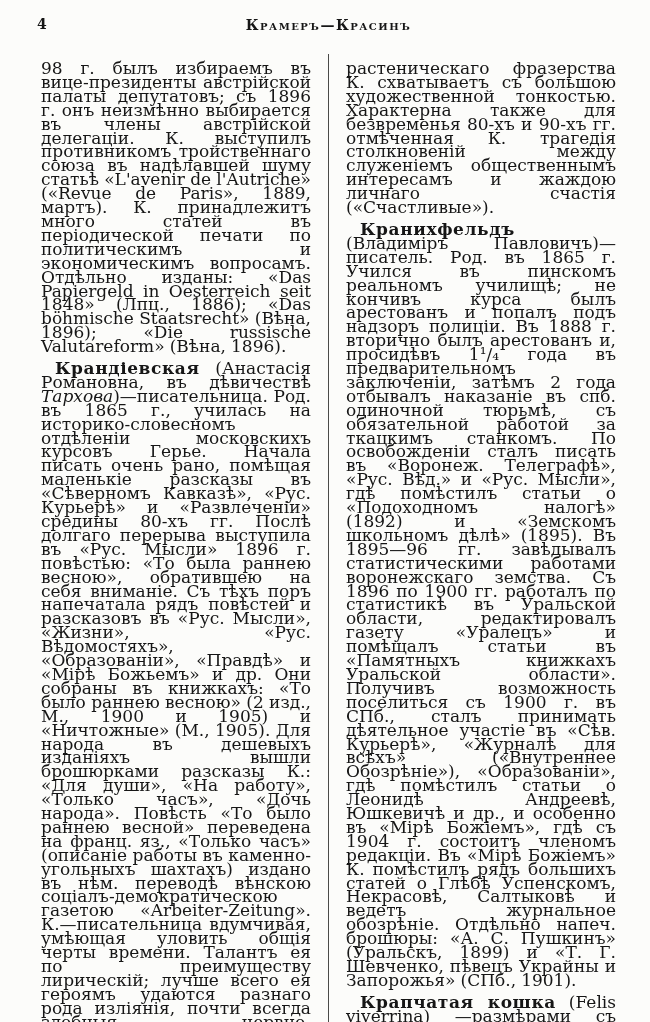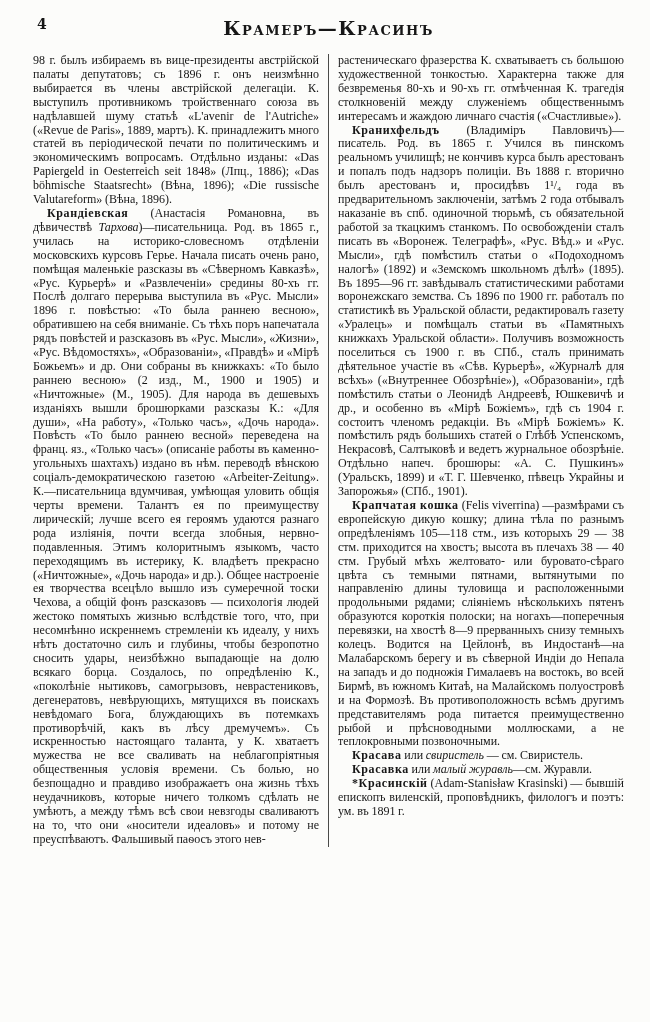--- a/index.html
+++ b/index.html
@@ -26,21 +26,21 @@
   }
   .page-number {
     position: absolute;
     left: 4px;
     top: 2px;
     font-size: 14px;
     font-weight: bold;
   }
   .running-head {
     text-align: center;
-    font-size: 19px;
+    font-size: 14px;
     font-weight: bold;
     font-variant: small-caps;
     letter-spacing: 1.5px;
     padding-top: 3px;
   }
   .columns {
     display: flex;
     align-items: stretch;
   }
   .column {
@@ -48,27 +48,26 @@
     min-width: 0;
   }
   .column.left  { padding-right: 9px; }
   .column.right { padding-left: 9px; }
   .column-divider {
     flex: 0 0 1px;
     background: #4a4a48;
     width: 1px;
   }
   p.para {
-    margin: 0;
-    font-size: 12px;
+    margin: 8px;
+    font-size: 17px;
     line-height: 13.9px;
     text-align: justify;
     text-justify: inter-word;
     word-spacing: -0.3px;
-    font-family: Liberation Serif, serif;
   }
   p.para.indent { text-indent: 14px; }
   p.para.sig {
     text-align: right;
     padding-right: 6px;
   }
   .seg        { font-style: normal; }
   .seg-bold   {
     font-weight: bold;
     letter-spacing: 0.6px;

